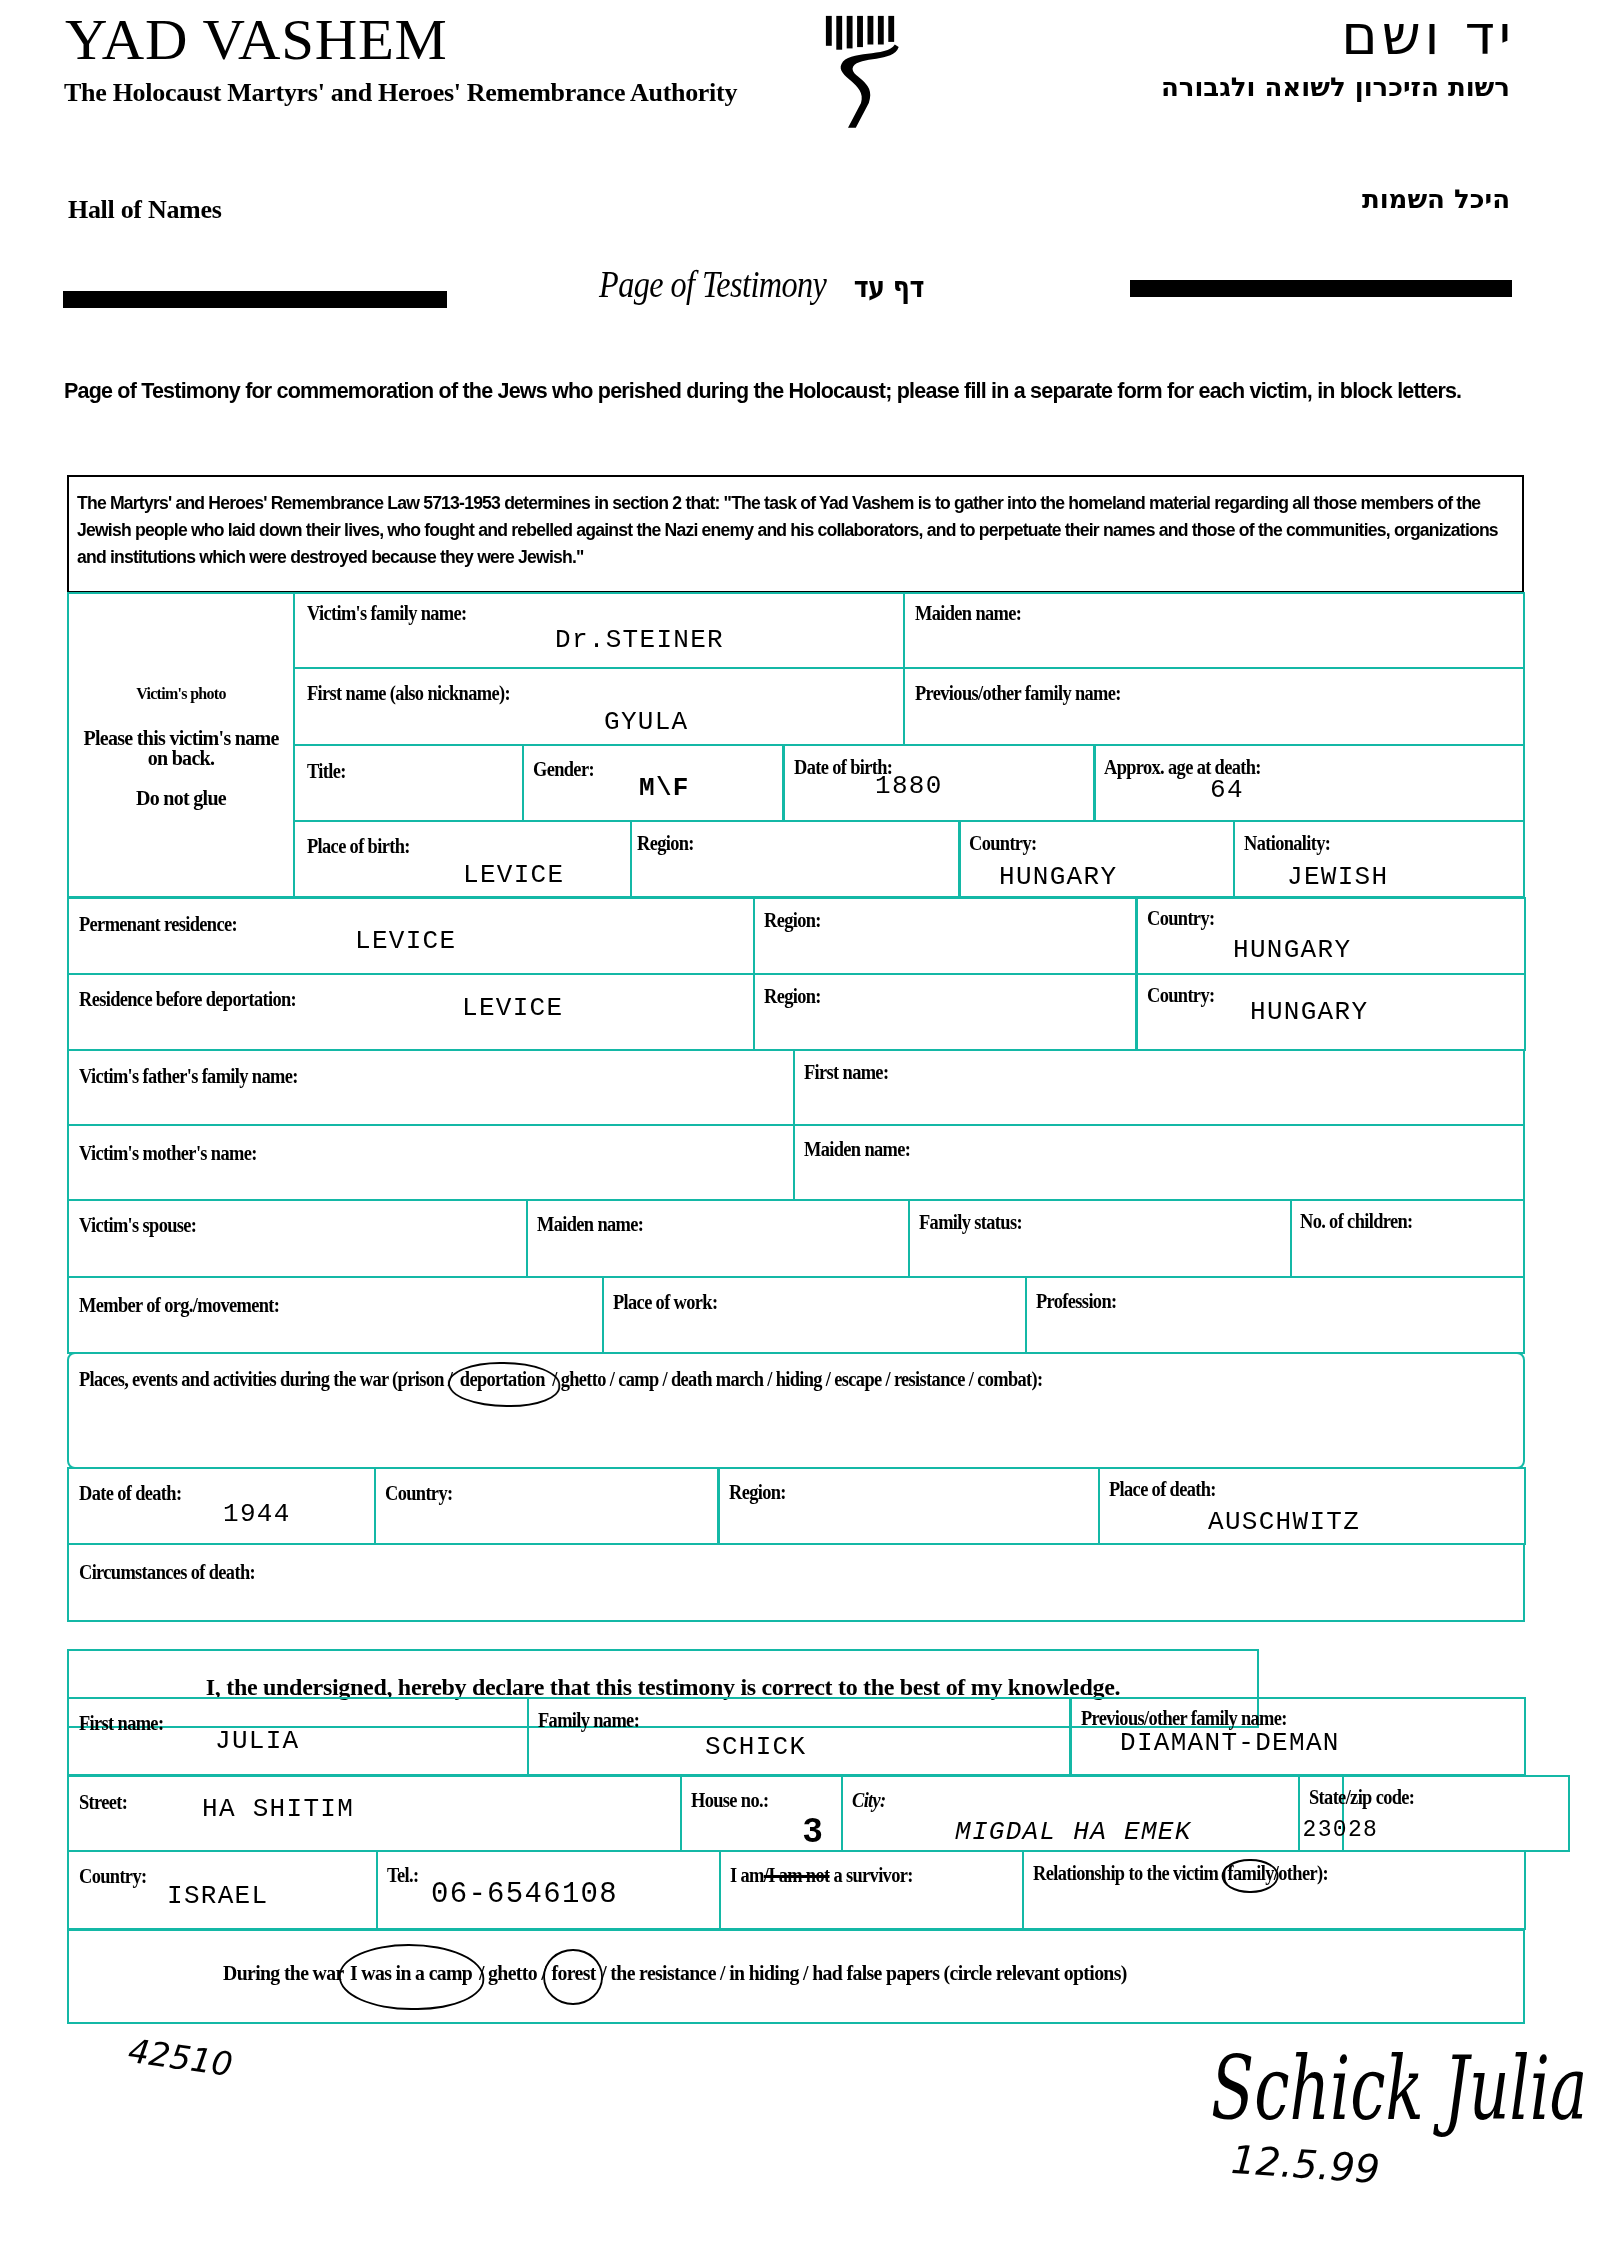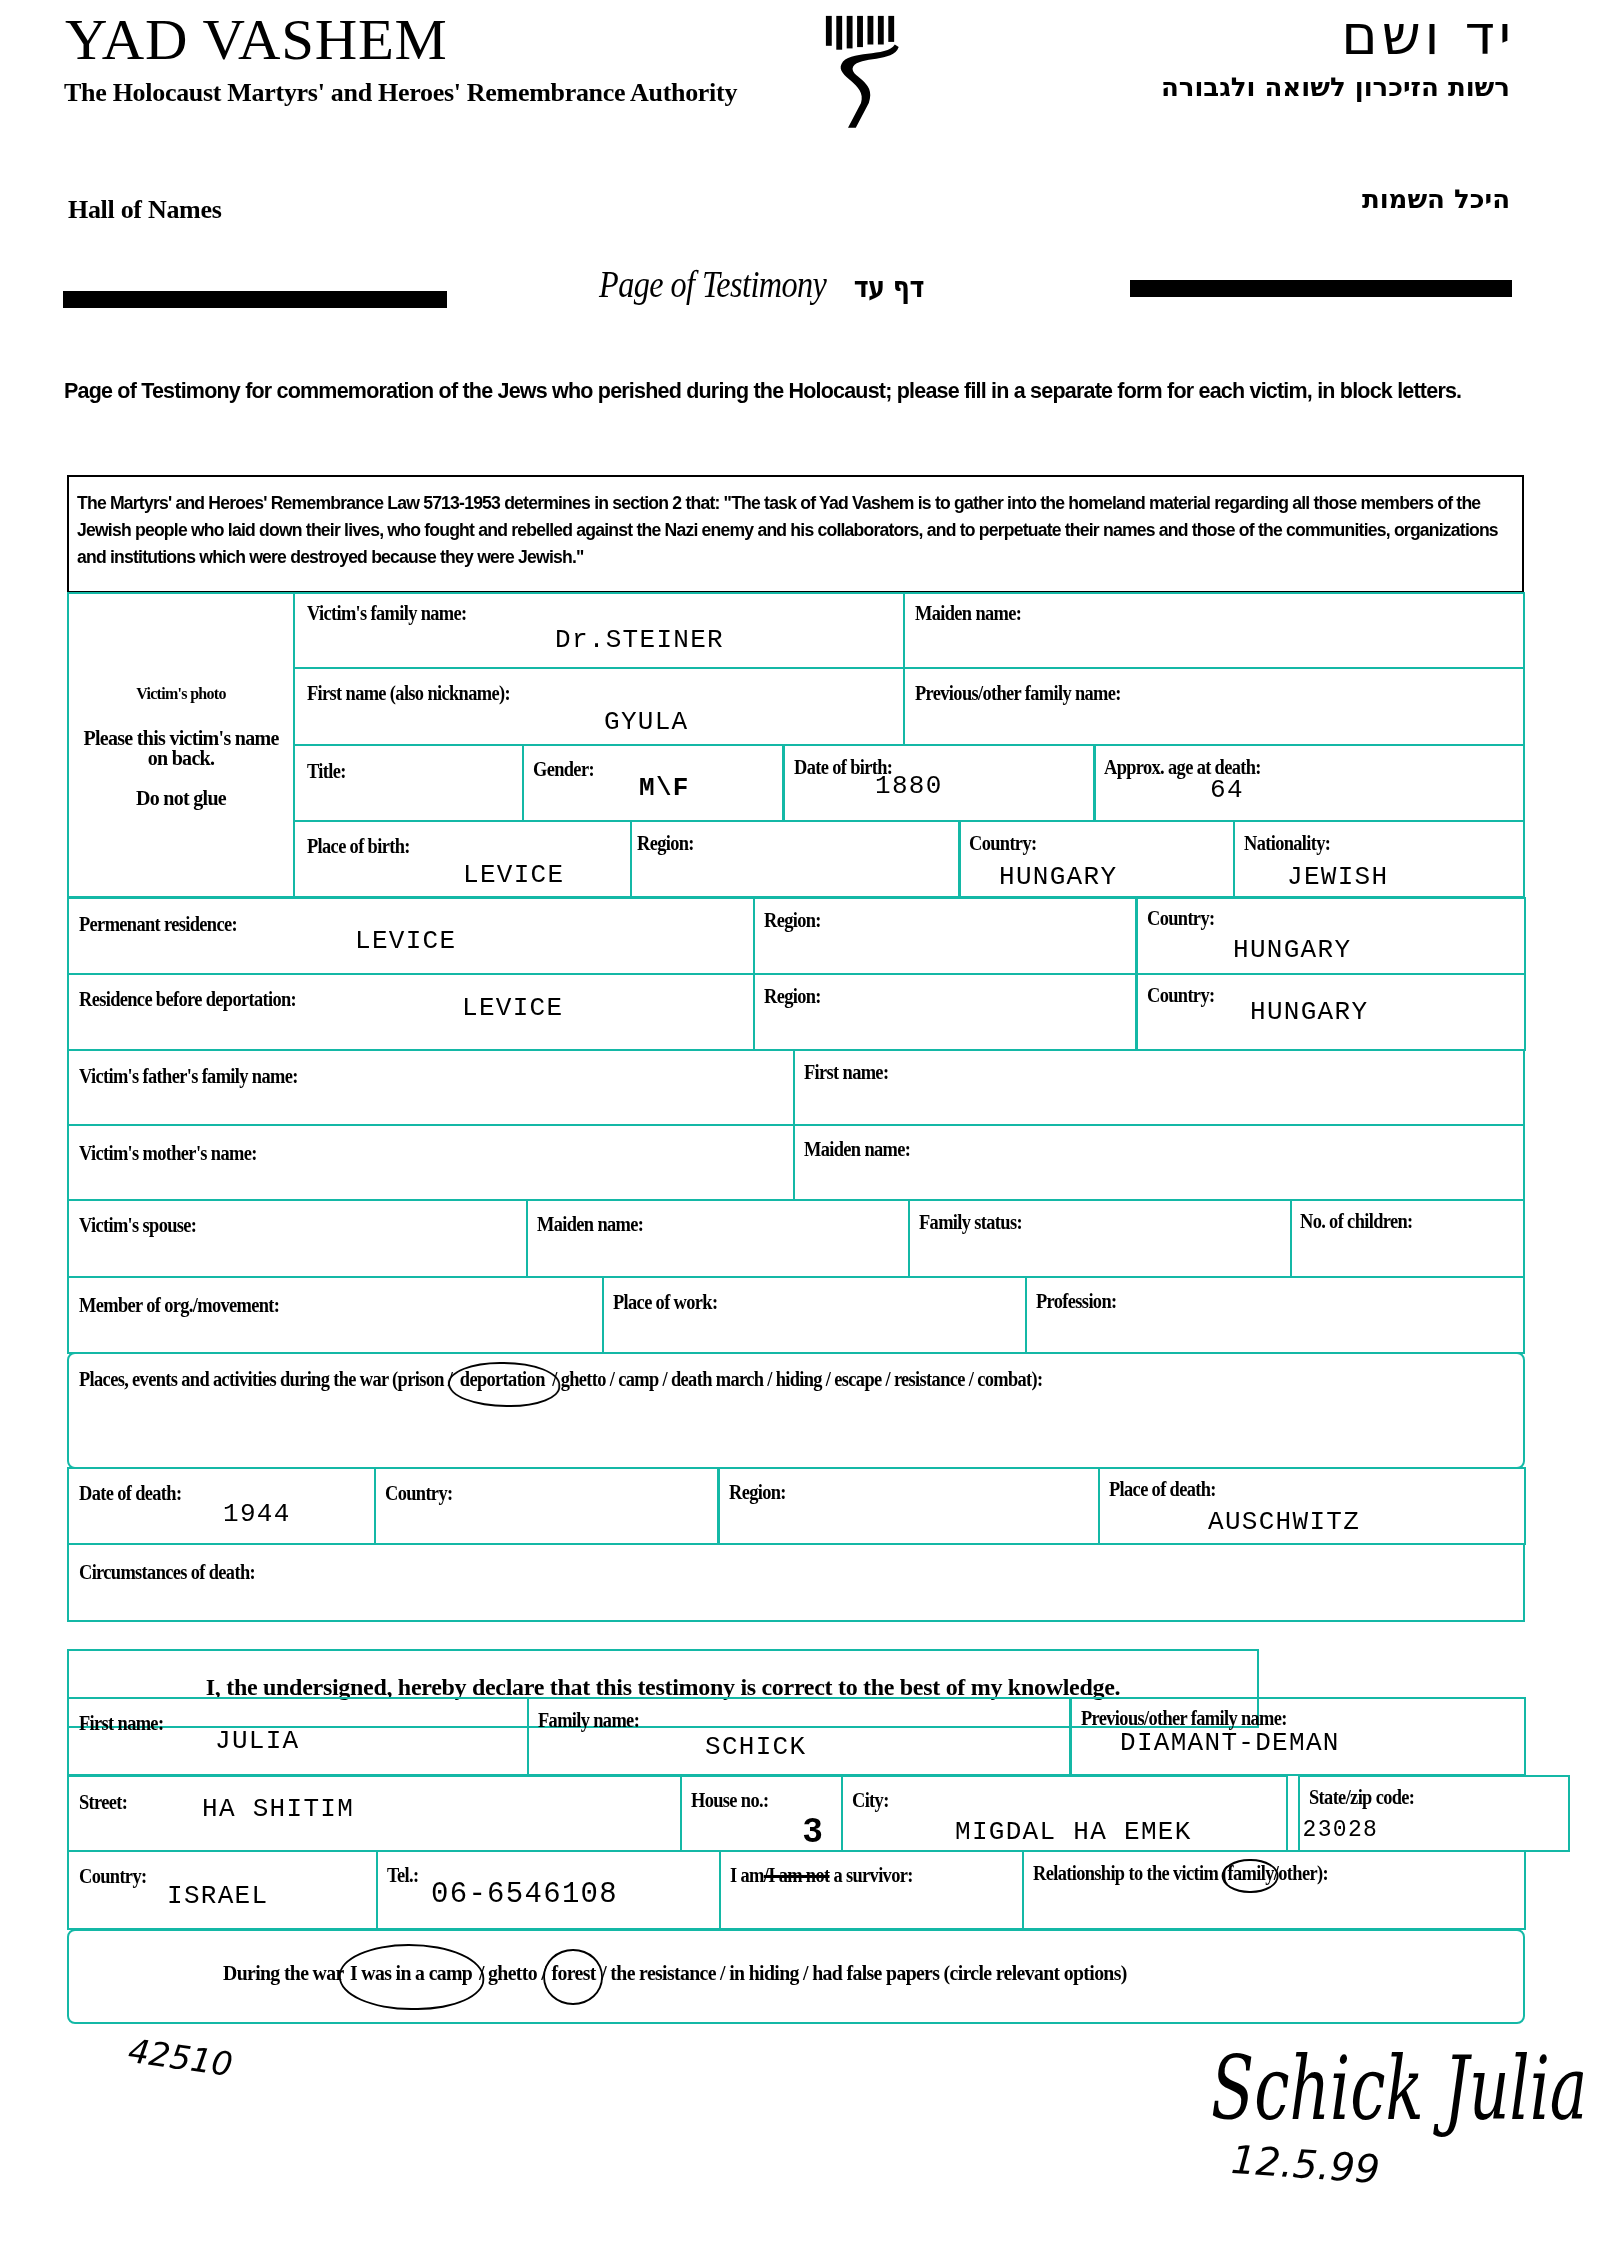--- a/index.html
+++ b/index.html
@@ -225,21 +225,21 @@
 </div>
 
 <div class="cell" style="left:67px;top:1775px;width:615px;height:77px;">
   <span class="lbl" style="left:10.4px;top:14.3px;">Street:</span>
   <span class="val" style="left:133px;top:17px;">HA SHITIM</span>
 </div>
 <div class="cell" style="left:680px;top:1775px;width:163px;height:77px;">
   <span class="lbl" style="left:9px;top:11.7px;">House no.:</span>
   <span class="val" style="left:121px;top:33px;font-size:35px;font-weight:bold;font-family:'Liberation Sans',sans-serif;">3</span>
 </div>
-<div class="cell" style="left:841px;top:1775px;width:447px;height:77px;">
+<div class="cell" style="left:841px;top:1775px;width:503px;height:77px;font-style:italic;">
   <span class="lbl" style="left:9px;top:11.7px;">City:</span>
   <span class="val" style="left:112px;top:40px;">MIGDAL HA EMEK</span>
 </div>
 <div class="cell" style="left:1298px;top:1775px;width:272px;height:77px;">
   <span class="lbl" style="left:9px;top:9px;">State/zip code:</span>
   <span class="val" style="left:2.6px;top:40px;font-size:23px;">23028</span>
 </div>
 
 <div class="cell" style="left:67px;top:1850px;width:311px;height:80px;">
   <span class="lbl" style="left:10.4px;top:13px;">Country:</span>
@@ -254,21 +254,21 @@
     <span>I am</span><span class="strike">/I am not</span>
     <span>a survivor:</span>
   </span>
 </div>
 <div class="cell" style="left:1022px;top:1850px;width:504px;height:80px;">
   <span class="lbl" style="left:9px;top:10.4px;">
     <span>Relationship to the victim (</span><span style="position:relative;"><span>family</span><span class="circle" style="left:-6.5px;top:-3.9px;right:-5.2px;bottom:-9px;"></span></span><span>/other):</span>
   </span>
 </div>
 
-<div class="cell" style="left:67px;top:1929px;width:1458px;height:95px;border-radius:8px;">
+<div class="cell" style="left:67px;top:1929px;width:1458px;height:95px;">
   <div class="lbl" style="left:154px;top:30px;font-size:21.5px;">
     <span>During the war</span>
     <span style="position:relative;padding:0 2.6px;"><span>I was in a camp</span><span class="circle" style="left:-9px;top:-17px;right:-10.4px;bottom:-25px;border-radius:48% 52% 46% 50%;"></span></span>
     <span>/ ghetto /</span>
     <span style="position:relative;padding:0 1.3px;"><span>forest</span><span class="circle" style="left:-7.8px;top:-11.7px;right:-6.5px;bottom:-19.5px;"></span></span>
     <span>/ the resistance / in hiding / had false papers (circle relevant options)</span>
   </div>
 </div>
 
 <div class="hand" style="left:128px;top:2038px;font-size:33px;transform:rotate(8deg);">42510</div>

